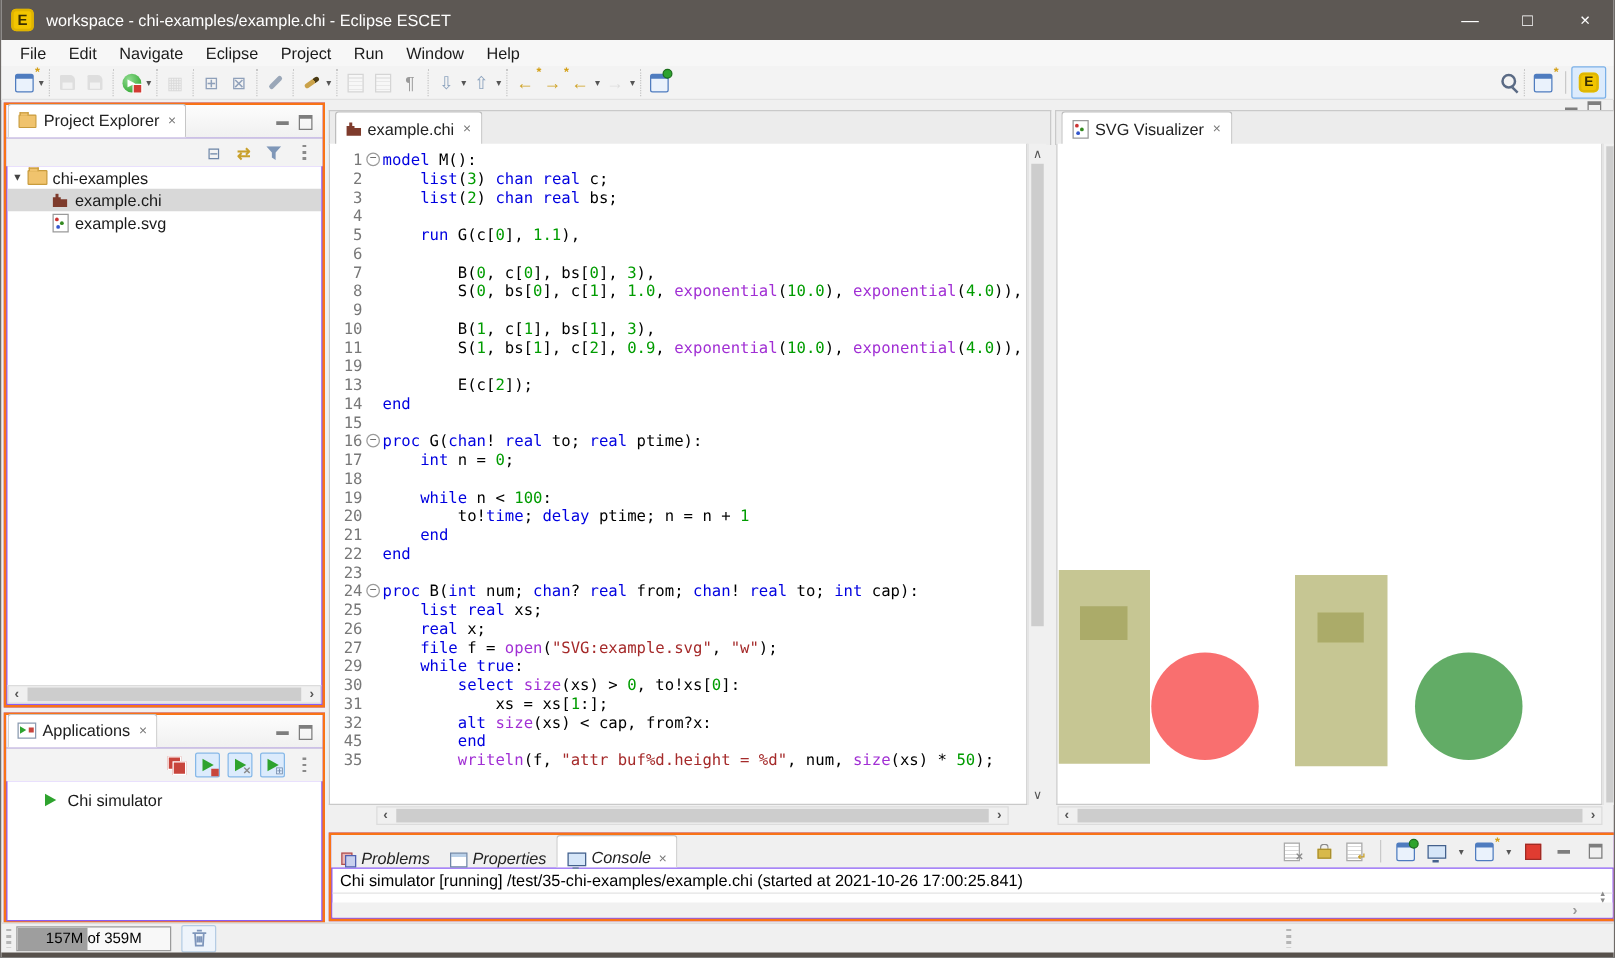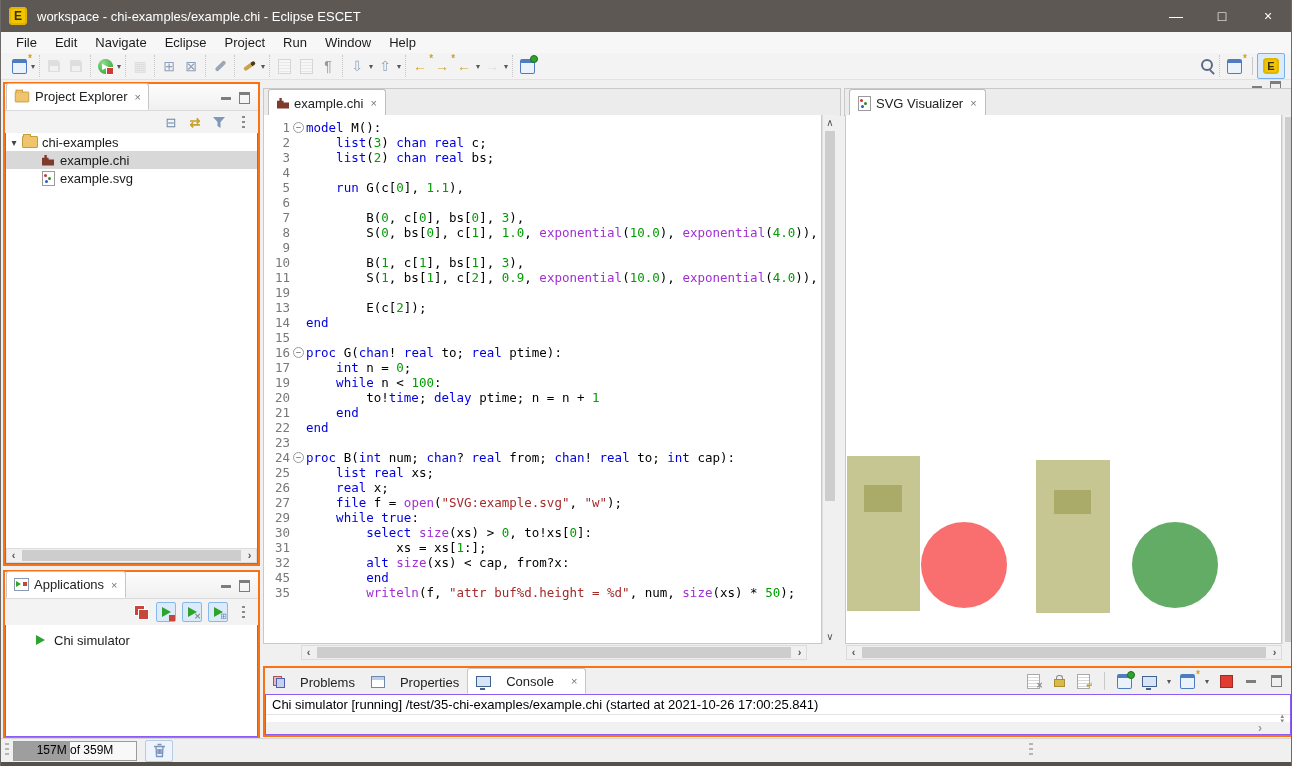--- a/index.html
+++ b/index.html
@@ -98,21 +98,21 @@
   .code-line{display:flex;height:15px;line-height:15px;white-space:pre;}
   .ln{width:26px;text-align:right;color:#787878;flex:none;}
   .foldcol{width:16px;flex:none;position:relative;}
   .foldmark{position:absolute;left:3px;top:2px;width:9px;height:9px;border:1px solid #9a9a9a;border-radius:50%;background:#fff;
             color:#666;font-size:9px;line-height:8px;text-align:center;}
   .codetext{flex:1;}
   
   .svg-body{position:absolute;background:#ffffff;border:1px solid #c9c9c9;border-top:none;box-sizing:border-box;}
   
   .btabs{display:flex;align-items:flex-end;height:26px;background:#f0f0f0;}
-  .btab{display:flex;align-items:center;gap:15px;height:24px;padding:0 8px;font-size:13px;color:#222;}
+  .btab{display:flex;align-items:flex-end;gap:4px;height:24px;padding:0 8px;font-size:13px;color:#222;font-style:italic;}
   .btab.active{background:#fff;border:1px solid #c6c6c6;border-bottom:1px solid #fff;border-radius:3px 3px 0 0;}
   .console-body{position:absolute;left:1px;right:1px;bottom:1px;top:27px;background:#fff;}
   .console-line{font-size:13px;color:#000;padding:2px 6px;border-bottom:1px solid #e4e4e4;white-space:nowrap;}
   .mini-icons{margin-left:auto;display:flex;align-items:center;gap:7px;padding-right:6px;height:100%;}
   .mi{position:relative;width:18px;height:18px;display:flex;align-items:center;justify-content:center;}
   .problems-icon{position:relative;width:12px;height:12px;}
   .problems-icon i{position:absolute;width:7px;height:8px;border:1px solid #888;background:#fff;}
   .problems-icon i:first-child{left:0;top:0;border-color:#b05050;background:#e8b8b8;}
   .problems-icon i:last-child{right:0;bottom:0;border-color:#5060b0;background:#c8d0ee;}
   .props-icon{width:12px;height:10px;border:1px solid #6f87a8;background:linear-gradient(#b9d0e8 0 3px,#fff 3px);}
@@ -397,20 +397,21 @@
       <div class="code-line"><span class="ln">8</span><span class="foldcol"></span><span class="codetext"><span style="color: rgb(0, 0, 0);">        S(</span><span style="color: rgb(0, 156, 0);">0</span><span style="color: rgb(0, 0, 0);">, bs[</span><span style="color: rgb(0, 156, 0);">0</span><span style="color: rgb(0, 0, 0);">], c[</span><span style="color: rgb(0, 156, 0);">1</span><span style="color: rgb(0, 0, 0);">], </span><span style="color: rgb(0, 156, 0);">1.0</span><span style="color: rgb(0, 0, 0);">, </span><span style="color: rgb(161, 47, 212);">exponential</span><span style="color: rgb(0, 0, 0);">(</span><span style="color: rgb(0, 156, 0);">10.0</span><span style="color: rgb(0, 0, 0);">), </span><span style="color: rgb(161, 47, 212);">exponential</span><span style="color: rgb(0, 0, 0);">(</span><span style="color: rgb(0, 156, 0);">4.0</span><span style="color: rgb(0, 0, 0);">)),</span></span></div>
       <div class="code-line"><span class="ln">9</span><span class="foldcol"></span><span class="codetext"></span></div>
       <div class="code-line"><span class="ln">10</span><span class="foldcol"></span><span class="codetext"><span style="color: rgb(0, 0, 0);">        B(</span><span style="color: rgb(0, 156, 0);">1</span><span style="color: rgb(0, 0, 0);">, c[</span><span style="color: rgb(0, 156, 0);">1</span><span style="color: rgb(0, 0, 0);">], bs[</span><span style="color: rgb(0, 156, 0);">1</span><span style="color: rgb(0, 0, 0);">], </span><span style="color: rgb(0, 156, 0);">3</span><span style="color: rgb(0, 0, 0);">),</span></span></div>
       <div class="code-line"><span class="ln">11</span><span class="foldcol"></span><span class="codetext"><span style="color: rgb(0, 0, 0);">        S(</span><span style="color: rgb(0, 156, 0);">1</span><span style="color: rgb(0, 0, 0);">, bs[</span><span style="color: rgb(0, 156, 0);">1</span><span style="color: rgb(0, 0, 0);">], c[</span><span style="color: rgb(0, 156, 0);">2</span><span style="color: rgb(0, 0, 0);">], </span><span style="color: rgb(0, 156, 0);">0.9</span><span style="color: rgb(0, 0, 0);">, </span><span style="color: rgb(161, 47, 212);">exponential</span><span style="color: rgb(0, 0, 0);">(</span><span style="color: rgb(0, 156, 0);">10.0</span><span style="color: rgb(0, 0, 0);">), </span><span style="color: rgb(161, 47, 212);">exponential</span><span style="color: rgb(0, 0, 0);">(</span><span style="color: rgb(0, 156, 0);">4.0</span><span style="color: rgb(0, 0, 0);">)),</span></span></div>
       <div class="code-line"><span class="ln">19</span><span class="foldcol"></span><span class="codetext"></span></div>
       <div class="code-line"><span class="ln">13</span><span class="foldcol"></span><span class="codetext"><span style="color: rgb(0, 0, 0);">        E(c[</span><span style="color: rgb(0, 156, 0);">2</span><span style="color: rgb(0, 0, 0);">]);</span></span></div>
       <div class="code-line"><span class="ln">14</span><span class="foldcol"></span><span class="codetext"><span style="color: rgb(0, 0, 224);">end</span></span></div>
       <div class="code-line"><span class="ln">15</span><span class="foldcol"></span><span class="codetext"></span></div>
       <div class="code-line"><span class="ln">16</span><span class="foldcol"><span class="foldmark">−</span></span><span class="codetext"><span style="color: rgb(0, 0, 224);">proc</span><span style="color: rgb(0, 0, 0);"> G(</span><span style="color: rgb(0, 0, 224);">chan</span><span style="color: rgb(0, 0, 0);">! </span><span style="color: rgb(0, 0, 224);">real</span><span style="color: rgb(0, 0, 0);"> to; </span><span style="color: rgb(0, 0, 224);">real</span><span style="color: rgb(0, 0, 0);"> ptime):</span></span></div>
       <div class="code-line"><span class="ln">17</span><span class="foldcol"></span><span class="codetext"><span style="color: rgb(0, 0, 0);">    </span><span style="color: rgb(0, 0, 224);">int</span><span style="color: rgb(0, 0, 0);"> n = </span><span style="color: rgb(0, 156, 0);">0</span><span style="color: rgb(0, 0, 0);">;</span></span></div>
+      <div class="code-line"><span class="ln">18</span><span class="foldcol"></span><span class="codetext"></span></div>
       <div class="code-line"><span class="ln">19</span><span class="foldcol"></span><span class="codetext"><span style="color: rgb(0, 0, 0);">    </span><span style="color: rgb(0, 0, 224);">while</span><span style="color: rgb(0, 0, 0);"> n &lt; </span><span style="color: rgb(0, 156, 0);">100</span><span style="color: rgb(0, 0, 0);">:</span></span></div>
       <div class="code-line"><span class="ln">20</span><span class="foldcol"></span><span class="codetext"><span style="color: rgb(0, 0, 0);">        to!</span><span style="color: rgb(0, 0, 224);">time</span><span style="color: rgb(0, 0, 0);">; </span><span style="color: rgb(0, 0, 224);">delay</span><span style="color: rgb(0, 0, 0);"> ptime; n = n + </span><span style="color: rgb(0, 156, 0);">1</span></span></div>
       <div class="code-line"><span class="ln">21</span><span class="foldcol"></span><span class="codetext"><span style="color: rgb(0, 0, 0);">    </span><span style="color: rgb(0, 0, 224);">end</span></span></div>
       <div class="code-line"><span class="ln">22</span><span class="foldcol"></span><span class="codetext"><span style="color: rgb(0, 0, 224);">end</span></span></div>
       <div class="code-line"><span class="ln">23</span><span class="foldcol"></span><span class="codetext"></span></div>
       <div class="code-line"><span class="ln">24</span><span class="foldcol"><span class="foldmark">−</span></span><span class="codetext"><span style="color: rgb(0, 0, 224);">proc</span><span style="color: rgb(0, 0, 0);"> B(</span><span style="color: rgb(0, 0, 224);">int</span><span style="color: rgb(0, 0, 0);"> num; </span><span style="color: rgb(0, 0, 224);">chan</span><span style="color: rgb(0, 0, 0);">? </span><span style="color: rgb(0, 0, 224);">real</span><span style="color: rgb(0, 0, 0);"> from; </span><span style="color: rgb(0, 0, 224);">chan</span><span style="color: rgb(0, 0, 0);">! </span><span style="color: rgb(0, 0, 224);">real</span><span style="color: rgb(0, 0, 0);"> to; </span><span style="color: rgb(0, 0, 224);">int</span><span style="color: rgb(0, 0, 0);"> cap):</span></span></div>
       <div class="code-line"><span class="ln">25</span><span class="foldcol"></span><span class="codetext"><span style="color: rgb(0, 0, 0);">    </span><span style="color: rgb(0, 0, 224);">list</span><span style="color: rgb(0, 0, 0);"> </span><span style="color: rgb(0, 0, 224);">real</span><span style="color: rgb(0, 0, 0);"> xs;</span></span></div>
       <div class="code-line"><span class="ln">26</span><span class="foldcol"></span><span class="codetext"><span style="color: rgb(0, 0, 0);">    </span><span style="color: rgb(0, 0, 224);">real</span><span style="color: rgb(0, 0, 0);"> x;</span></span></div>
       <div class="code-line"><span class="ln">27</span><span class="foldcol"></span><span class="codetext"><span style="color: rgb(0, 0, 0);">    </span><span style="color: rgb(0, 0, 224);">file</span><span style="color: rgb(0, 0, 0);"> f = </span><span style="color: rgb(161, 47, 212);">open</span><span style="color: rgb(0, 0, 0);">(</span><span style="color: rgb(165, 42, 42);">"SVG:example.svg"</span><span style="color: rgb(0, 0, 0);">, </span><span style="color: rgb(165, 42, 42);">"w"</span><span style="color: rgb(0, 0, 0);">);</span></span></div>
       <div class="code-line"><span class="ln">29</span><span class="foldcol"></span><span class="codetext"><span style="color: rgb(0, 0, 0);">    </span><span style="color: rgb(0, 0, 224);">while</span><span style="color: rgb(0, 0, 0);"> </span><span style="color: rgb(0, 0, 224);">true</span><span style="color: rgb(0, 0, 0);">:</span></span></div>

